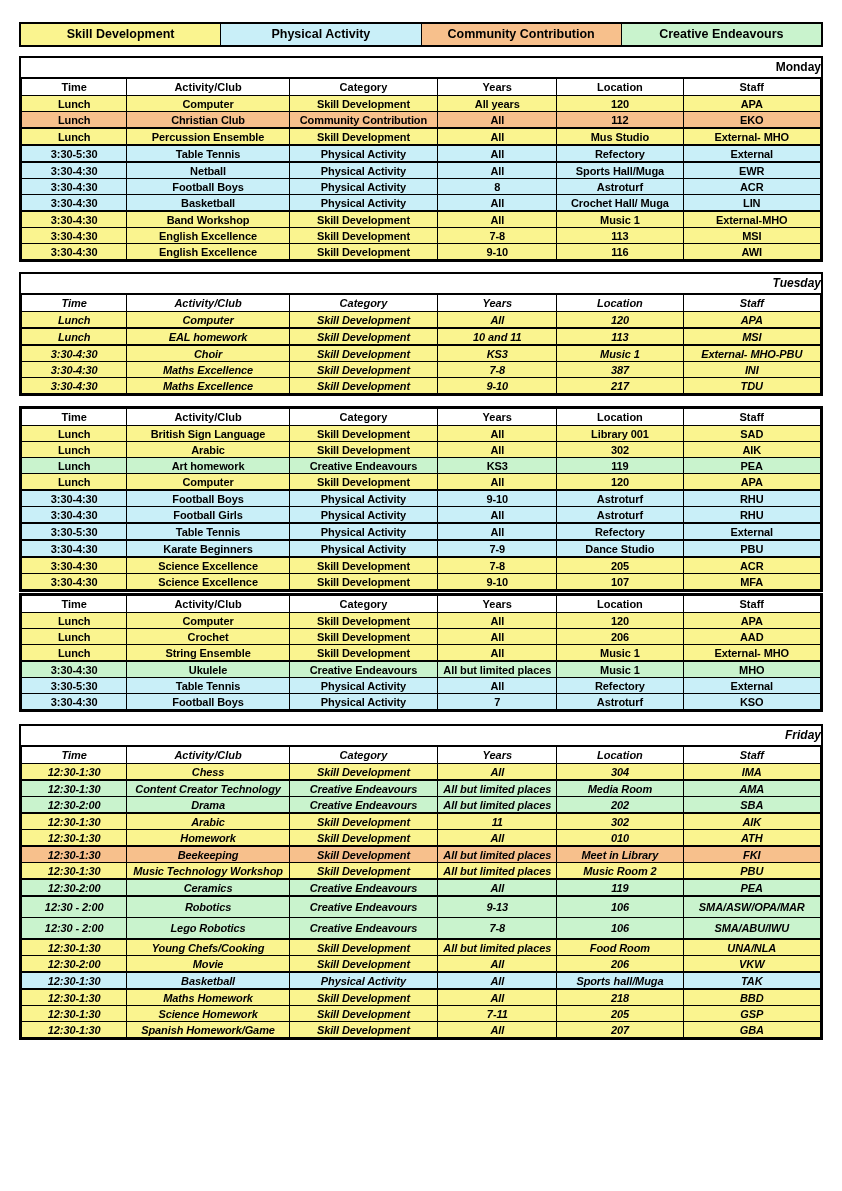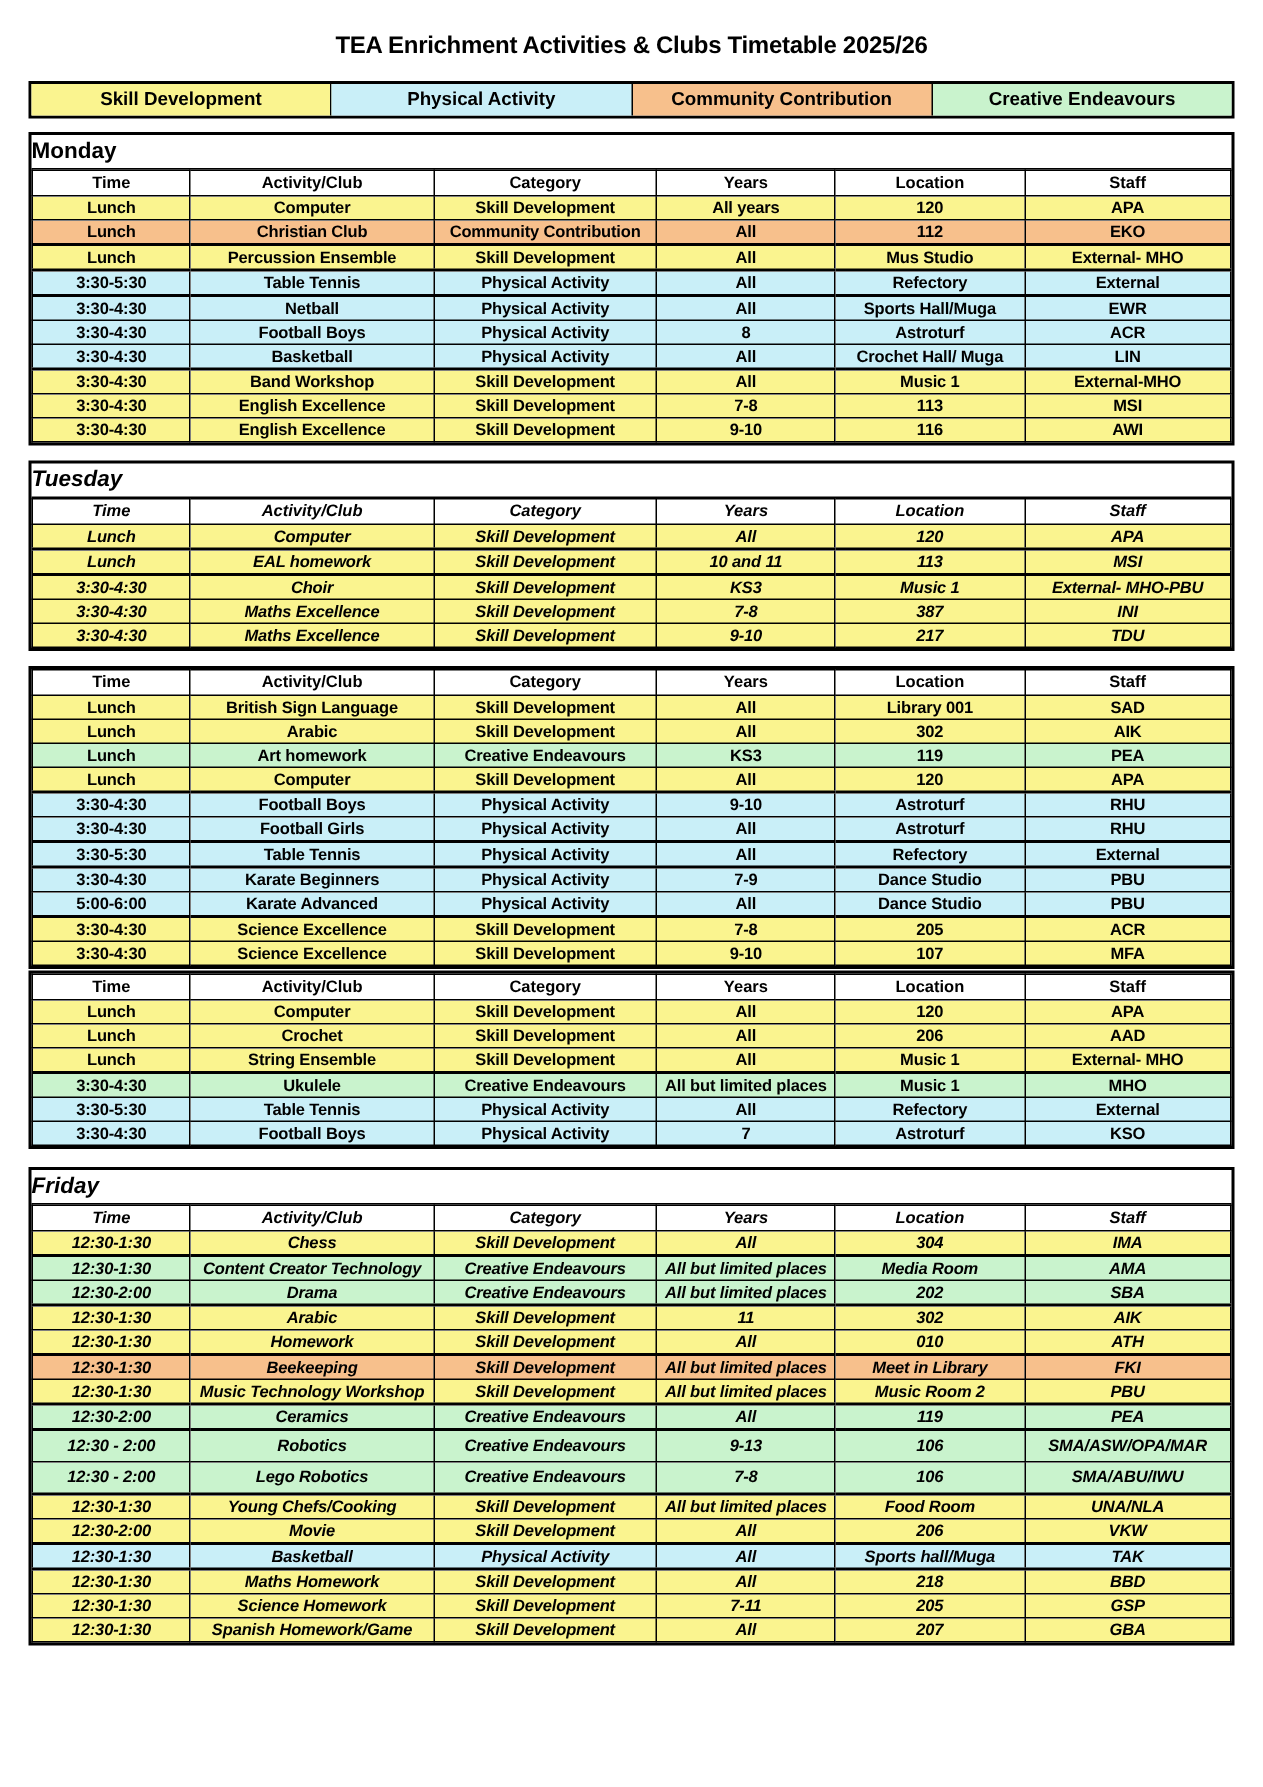--- a/index.html
+++ b/index.html
@@ -24,21 +24,21 @@
     flex: 1;
     border-right: 1.5px solid #000;
     text-align: center;
     font-weight: bold;
     font-size: 12.5px;
     padding: 3px 0 4px 0;
   }
   .legend-cell:last-child { border-right: none; }
   .day-block { border: 2px solid #000; background: #fff; }
   .day-title {
-    text-align: left; font-weight: bold; font-size: 15px;
+    text-align: right; font-weight: bold; font-size: 12px;
     padding: 2px 0 3px 0;
     border-bottom: 1.5px solid #000;
   }
   table { width: 100%; border-collapse: collapse; table-layout: fixed; }
   col.c1 { width: 13.2%; }
   col.c2 { width: 20.3%; }
   col.c3 { width: 18.6%; }
   col.c4 { width: 14.9%; }
   col.c5 { width: 15.8%; }
   col.c6 { width: 17.2%; }
@@ -53,21 +53,20 @@
     padding: 1.5px 2px;
     letter-spacing: -0.1px;
   }
   tr.sep td { border-top: 2.5px solid #000; }
   tr.tall td { padding-top: 4px; padding-bottom: 4px; }
 </style>
 </head>
 <body>
 
 <div class="page">
-  <h1 class="page-title">TEA Enrichment Activities &amp; Clubs Timetable 2025/26</h1>
   <div class="legend" id="legend">
       <div class="legend-cell" style="background: rgb(250, 244, 143);">Skill Development</div>
       <div class="legend-cell" style="background: rgb(201, 239, 248);">Physical Activity</div>
       <div class="legend-cell" style="background: rgb(247, 192, 140);">Community Contribution</div>
       <div class="legend-cell" style="background: rgb(201, 243, 205);">Creative Endeavours</div>
     </div>
   <div id="days">
   <section class="day-block" style="margin-bottom: 10px;">
     <div class="day-title">Monday</div>
     <table>
@@ -318,28 +317,20 @@
               <td>External</td>
             </tr>
             <tr class="sep" style="background: rgb(201, 239, 248);">
               <td>3:30-4:30</td>
               <td>Karate Beginners</td>
               <td>Physical Activity</td>
               <td>7-9</td>
               <td>Dance Studio</td>
               <td>PBU</td>
             </tr>
-            <tr style="background: rgb(201, 239, 248);">
-              <td>5:00-6:00</td>
-              <td>Karate Advanced</td>
-              <td>Physical Activity</td>
-              <td>All</td>
-              <td>Dance Studio</td>
-              <td>PBU</td>
-            </tr>
             <tr class="sep" style="background: rgb(250, 244, 143);">
               <td>3:30-4:30</td>
               <td>Science Excellence</td>
               <td>Skill Development</td>
               <td>7-8</td>
               <td>205</td>
               <td>ACR</td>
             </tr>
             <tr style="background: rgb(250, 244, 143);">
               <td>3:30-4:30</td>

